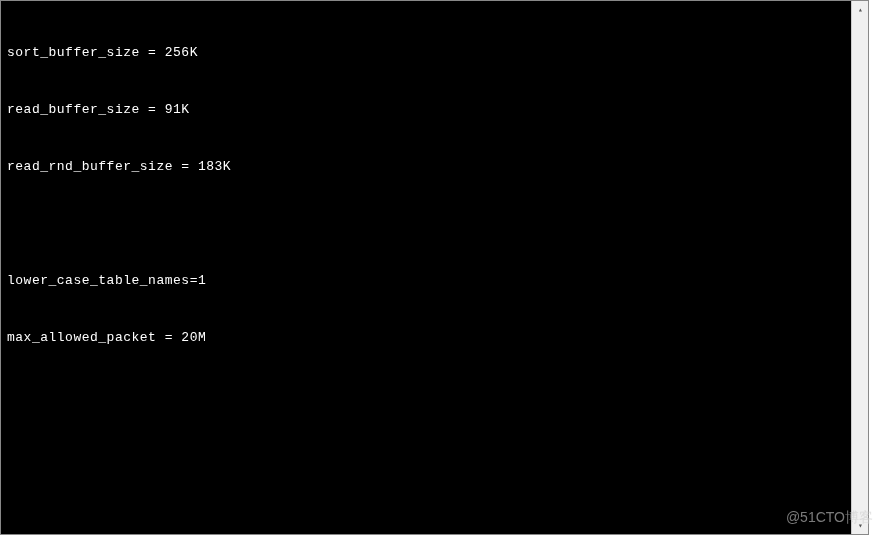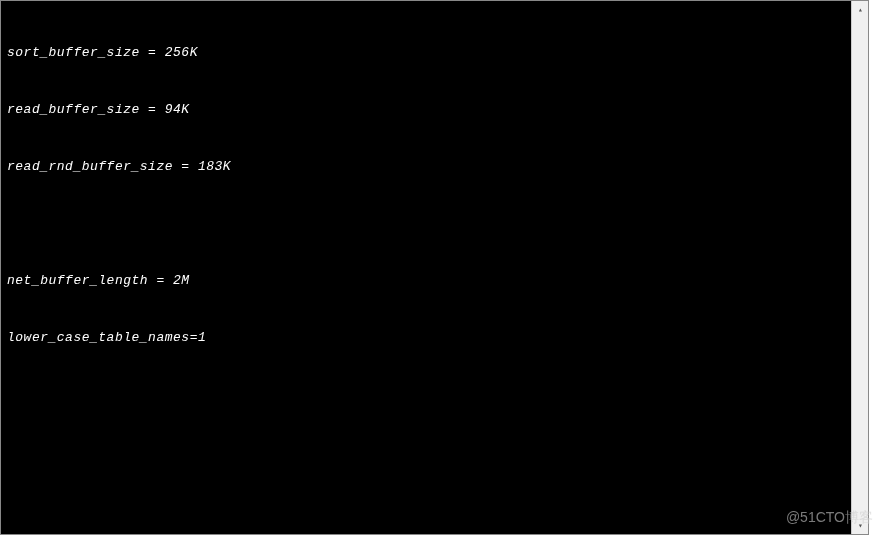--- a/index.html
+++ b/index.html
@@ -27,21 +27,20 @@
       color: #ffffff;
       font-size: 13px;
       line-height: 19px;
       font-family: "Courier New", monospace;
       white-space: pre;
       letter-spacing: 0.5px;
     }
     .config-line {
       display: block;
       height: 19px;
-      font-style: italic;
     }
     .blank-line {
       display: block;
       height: 19px;
     }
     .scrollbar {
       position: absolute;
       right: 0;
       top: 0;
       width: 17px;
@@ -91,25 +90,25 @@
       font-family: sans-serif;
       opacity: 0.6;
     }
   </style>
 </head>
 <body>
 
 <div class="terminal-window">
   <div class="terminal-content">
     <span class="config-line">sort_buffer_size = 256K</span>
-    <span class="config-line">read_buffer_size = 94K</span>
+    <span class="config-line">read_buffer_size = 91K</span>
     <span class="config-line">read_rnd_buffer_size = 183K</span>
     <span class="blank-line"></span>
-    <span class="config-line">net_buffer_length = 2M</span>
     <span class="config-line">lower_case_table_names=1</span>
+    <span class="config-line">max_allowed_packet = 20M</span>
     
     
     
     
     
     
     
     
     
     

